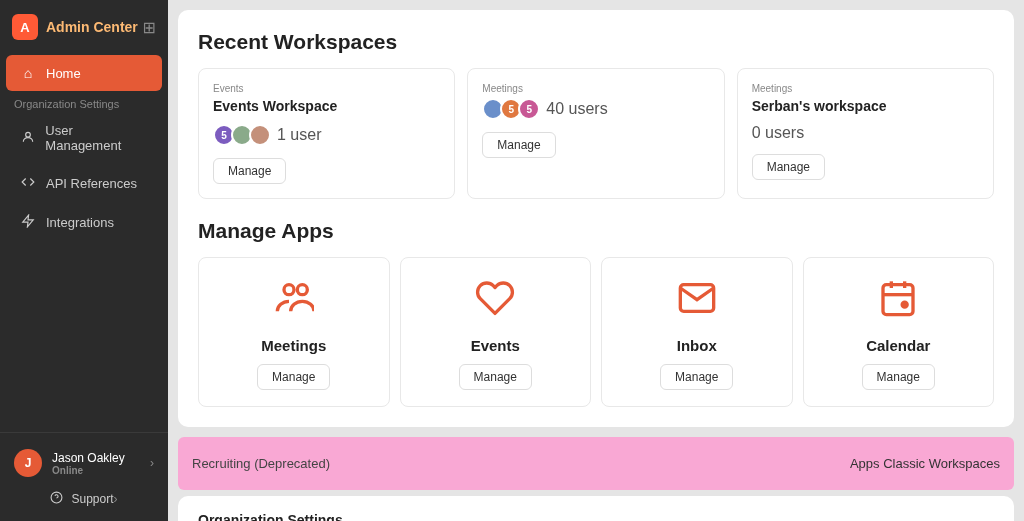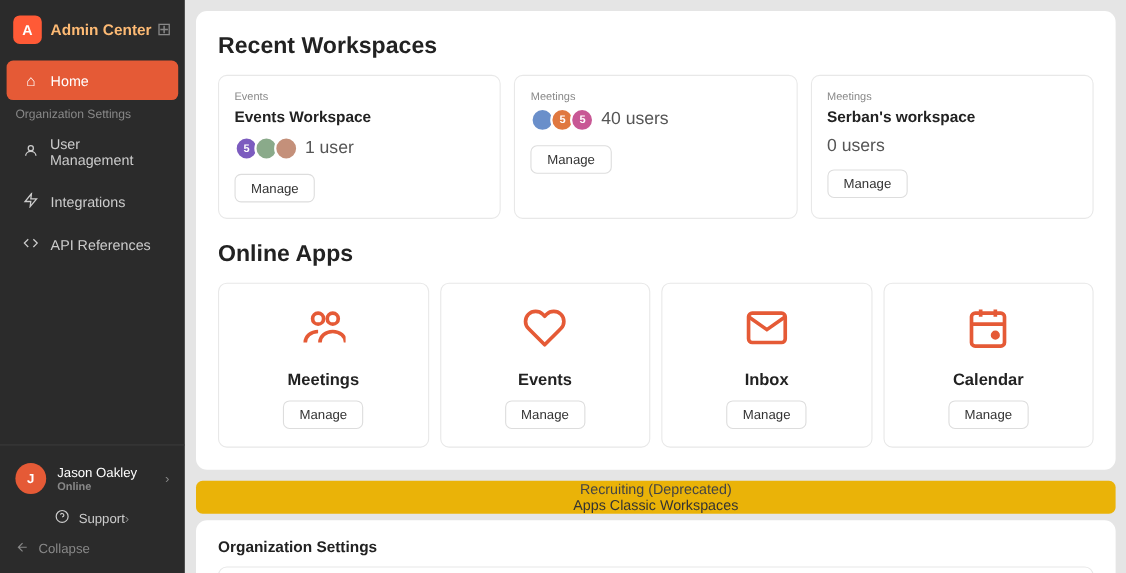--- a/index.html
+++ b/index.html
@@ -313,29 +313,28 @@
     }
 
     .app-name {
       font-size: 15px;
       font-weight: 600;
       color: #222;
     }
 
     
     .bottom-bar {
-      background: #eab308;
-      padding: 0 14px;
+      background: #f9a8d4;
+      padding: 19px 14px;
       display: flex;
       align-items: center;
       justify-content: space-between;
       margin: 0 10px;
       border-radius: 6px;
       margin-bottom: 6px;
-      flex-direction: column;
     }
 
     .deprecated-label {
       font-size: 13px;
       color: #444;
     }
 
     .view-classic-link {
       font-size: 13px;
       color: #333;
@@ -404,32 +403,32 @@
         <svg width="14" height="14" viewBox="0 0 24 24" fill="none" stroke="currentColor" stroke-width="2">
           <circle cx="12" cy="8" r="4"></circle>
             <path d="M4 20c0-4 3.6-7 8-7s8 3 8 7"></path>
         </svg>
       </span>
       <span>User Management</span>
     </div>
     <div class="sidebar-item">
       <span class="sidebar-item-icon">
         <svg width="14" height="14" viewBox="0 0 24 24" fill="none" stroke="currentColor" stroke-width="2">
+          <path d="M8 6l-6 6 6 6M16 6l6 6-6 6"></path>
+        </svg>
+      </span>
+      <span>API References</span>
+    </div>
+    <div class="sidebar-item">
+      <span class="sidebar-item-icon">
+        <svg width="14" height="14" viewBox="0 0 24 24" fill="none" stroke="currentColor" stroke-width="2">
           <path d="M13 2L3 14h9l-1 8 10-12h-9l1-8z"></path>
         </svg>
       </span>
       <span>Integrations</span>
-    </div>
-    <div class="sidebar-item">
-      <span class="sidebar-item-icon">
-        <svg width="14" height="14" viewBox="0 0 24 24" fill="none" stroke="currentColor" stroke-width="2">
-          <path d="M8 6l-6 6 6 6M16 6l6 6-6 6"></path>
-        </svg>
-      </span>
-      <span>API References</span>
     </div>
   </nav>
 
   <div class="sidebar-bottom">
     <div class="user-item">
       <div class="user-avatar">
         <span>J</span>
       </div>
       <div class="user-info">
         <div class="user-name">Jason Oakley</div>
@@ -441,28 +440,20 @@
       <div class="support-left">
         <span>
           <svg width="13" height="13" viewBox="0 0 24 24" fill="none" stroke="#ccc" stroke-width="2">
             <circle cx="12" cy="12" r="10"></circle>
               <path d="M9.09 9a3 3 0 0 1 5.83 1c0 2-3 3-3 3M12 17h.01"></path>
           </svg>
         </span>
         <span style="color:#ccc;">Support</span>
       </div>
       <span class="user-chevron">›</span>
-    </div>
-    <div class="collapse-item">
-      <span>
-        <svg width="13" height="13" viewBox="0 0 24 24" fill="none" stroke="#888" stroke-width="2">
-          <path d="M19 12H5M12 5l-7 7 7 7"></path>
-        </svg>
-      </span>
-      <span>Collapse</span>
     </div>
   </div>
 </aside>
 
 <main class="main-content">
 
   <div class="white-panel">
 
     <div class="section-title">Recent Workspaces</div>
 
@@ -500,21 +491,21 @@
         <div class="workspace-name">Serban's workspace</div>
         <div class="workspace-users">
           <span class="user-count">0 users</span>
         </div>
         <button class="manage-btn">Manage</button>
       </div>
 
     </div>
 
     <div class="apps-section">
-      <div class="section-title">Online Apps</div>
+      <div class="section-title">Manage Apps</div>
       <div class="apps-grid">
 
         <div class="app-card">
           <div class="app-icon">
             <svg viewBox="0 0 24 24" fill="none" stroke="#e55a36" stroke-width="1.8">
               <circle cx="9" cy="7" r="3"></circle>
               <circle cx="17" cy="7" r="3"></circle>
               <path d="M2 20c0-3.3 3.1-6 7-6"></path>
               <path d="M10 20c0-3.3 3.1-6 7-6s7 2.7 7 6"></path>
             </svg>

